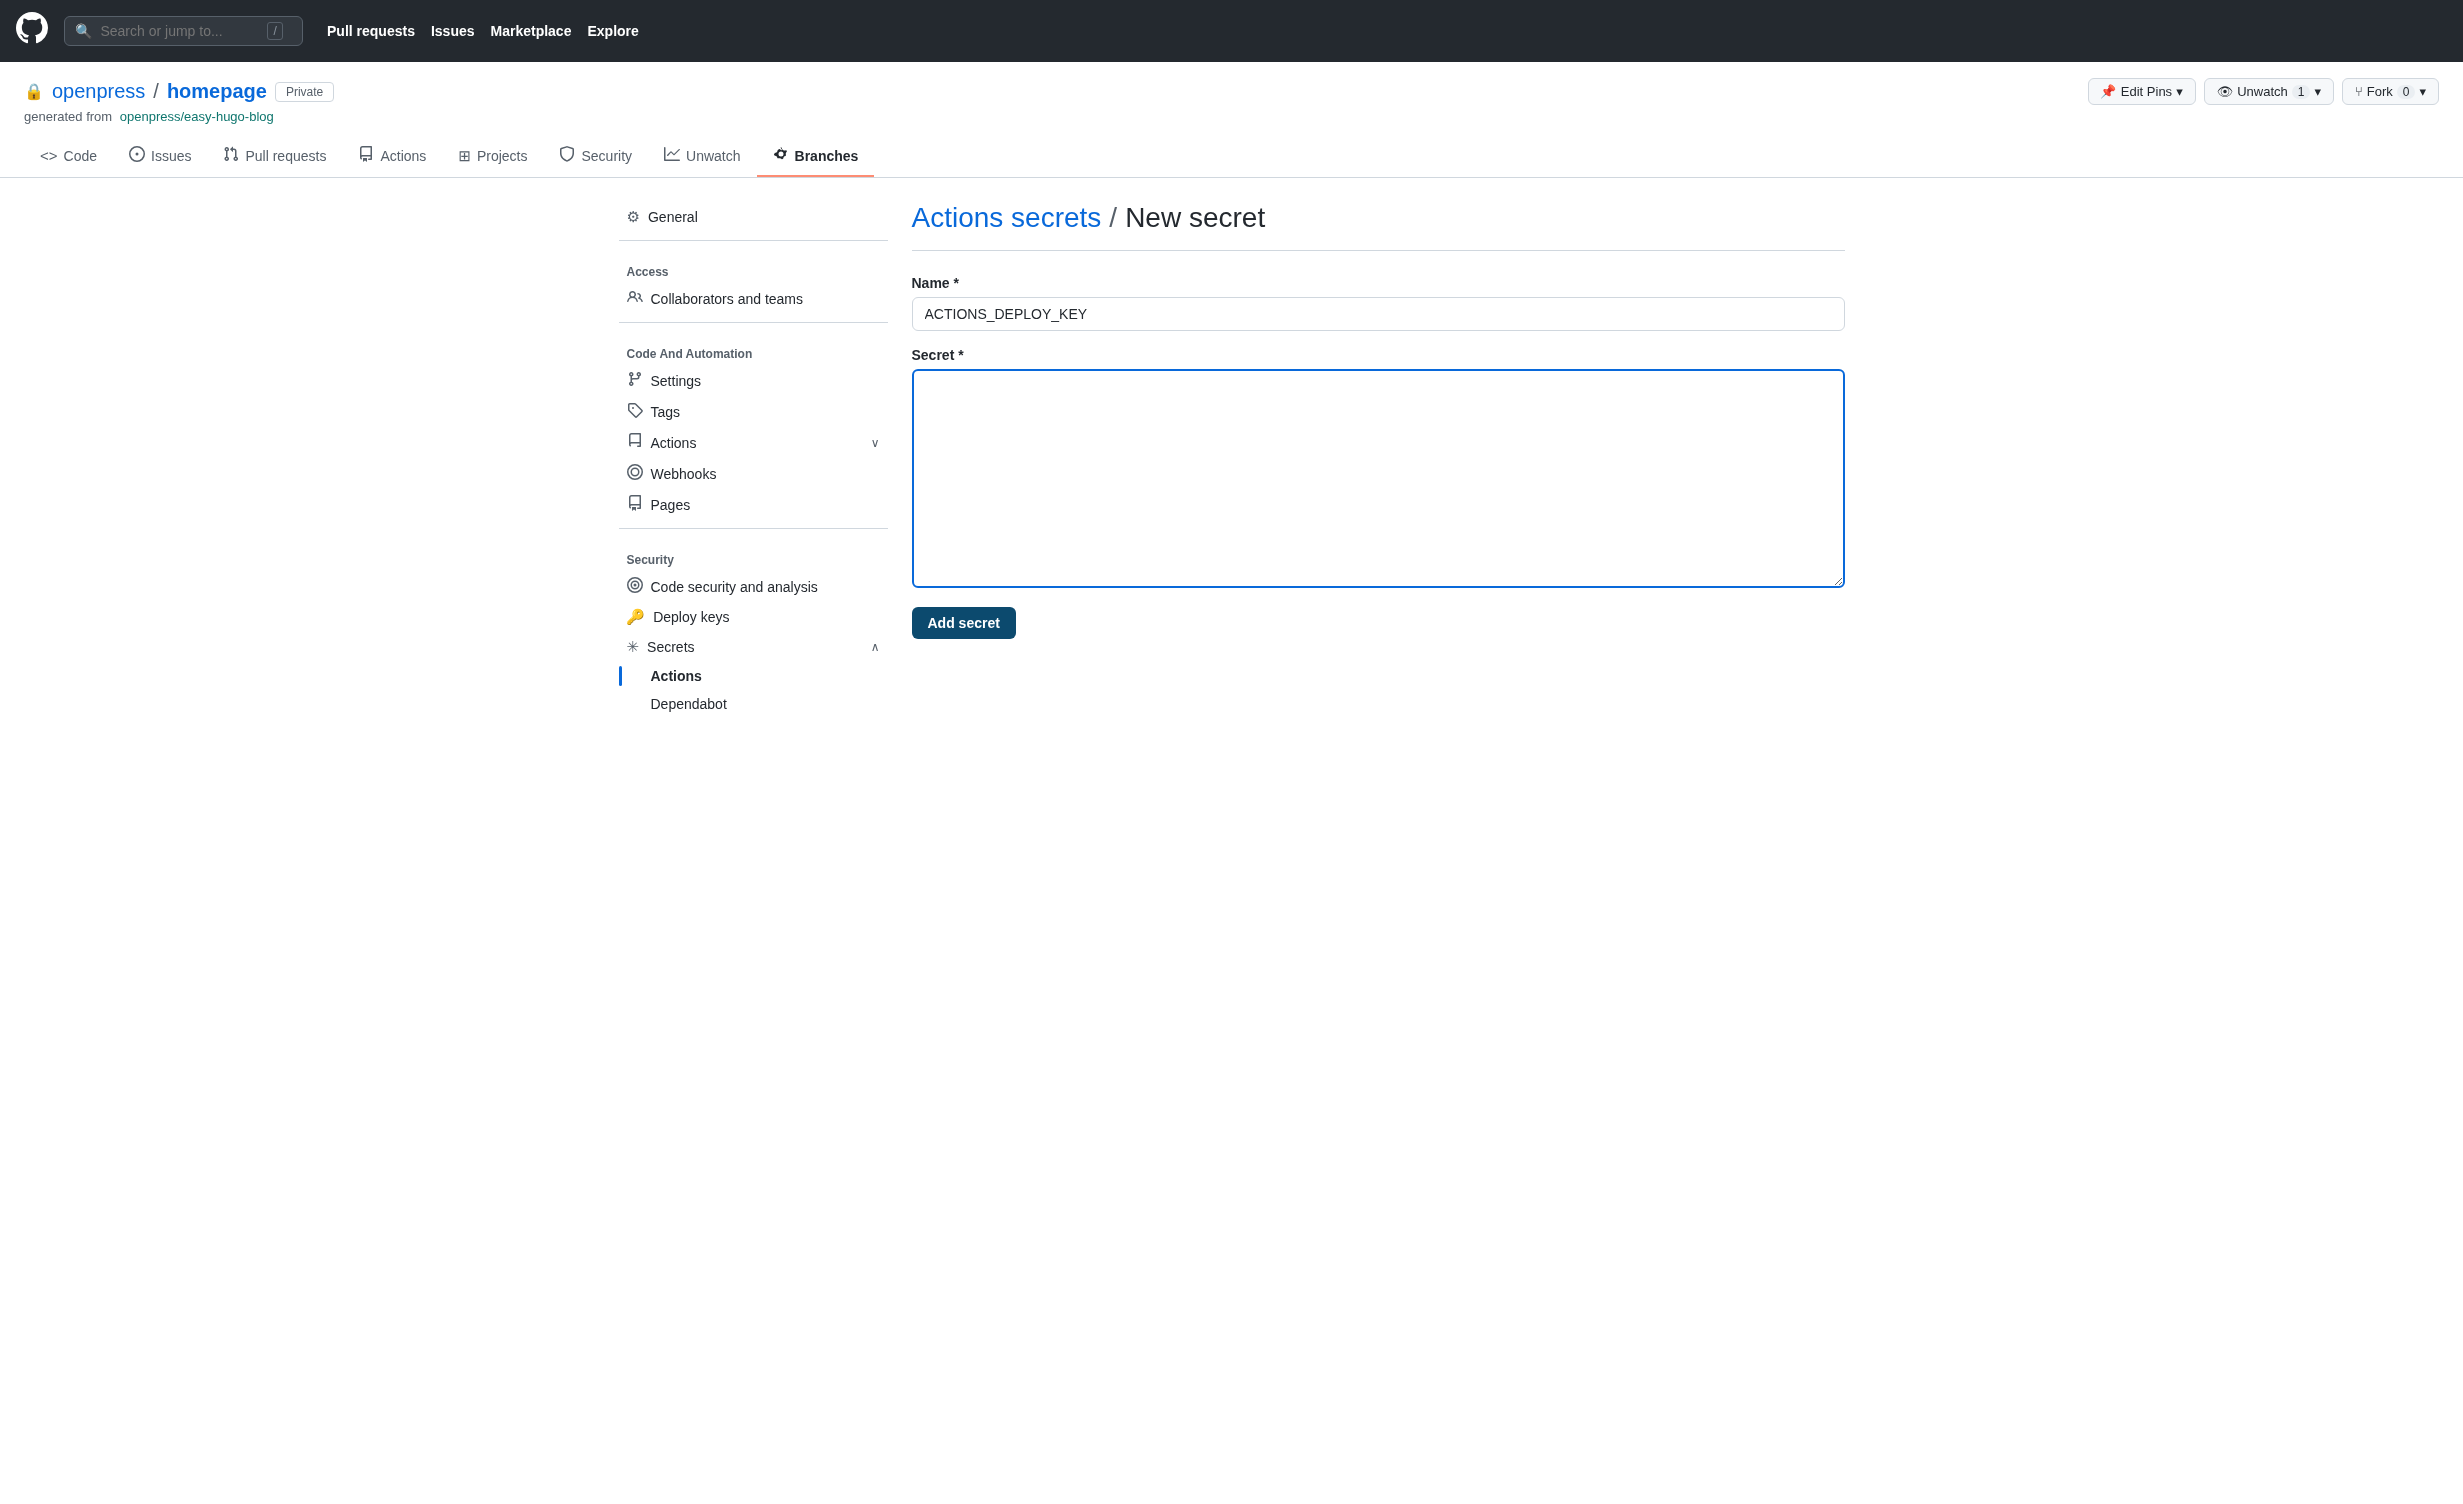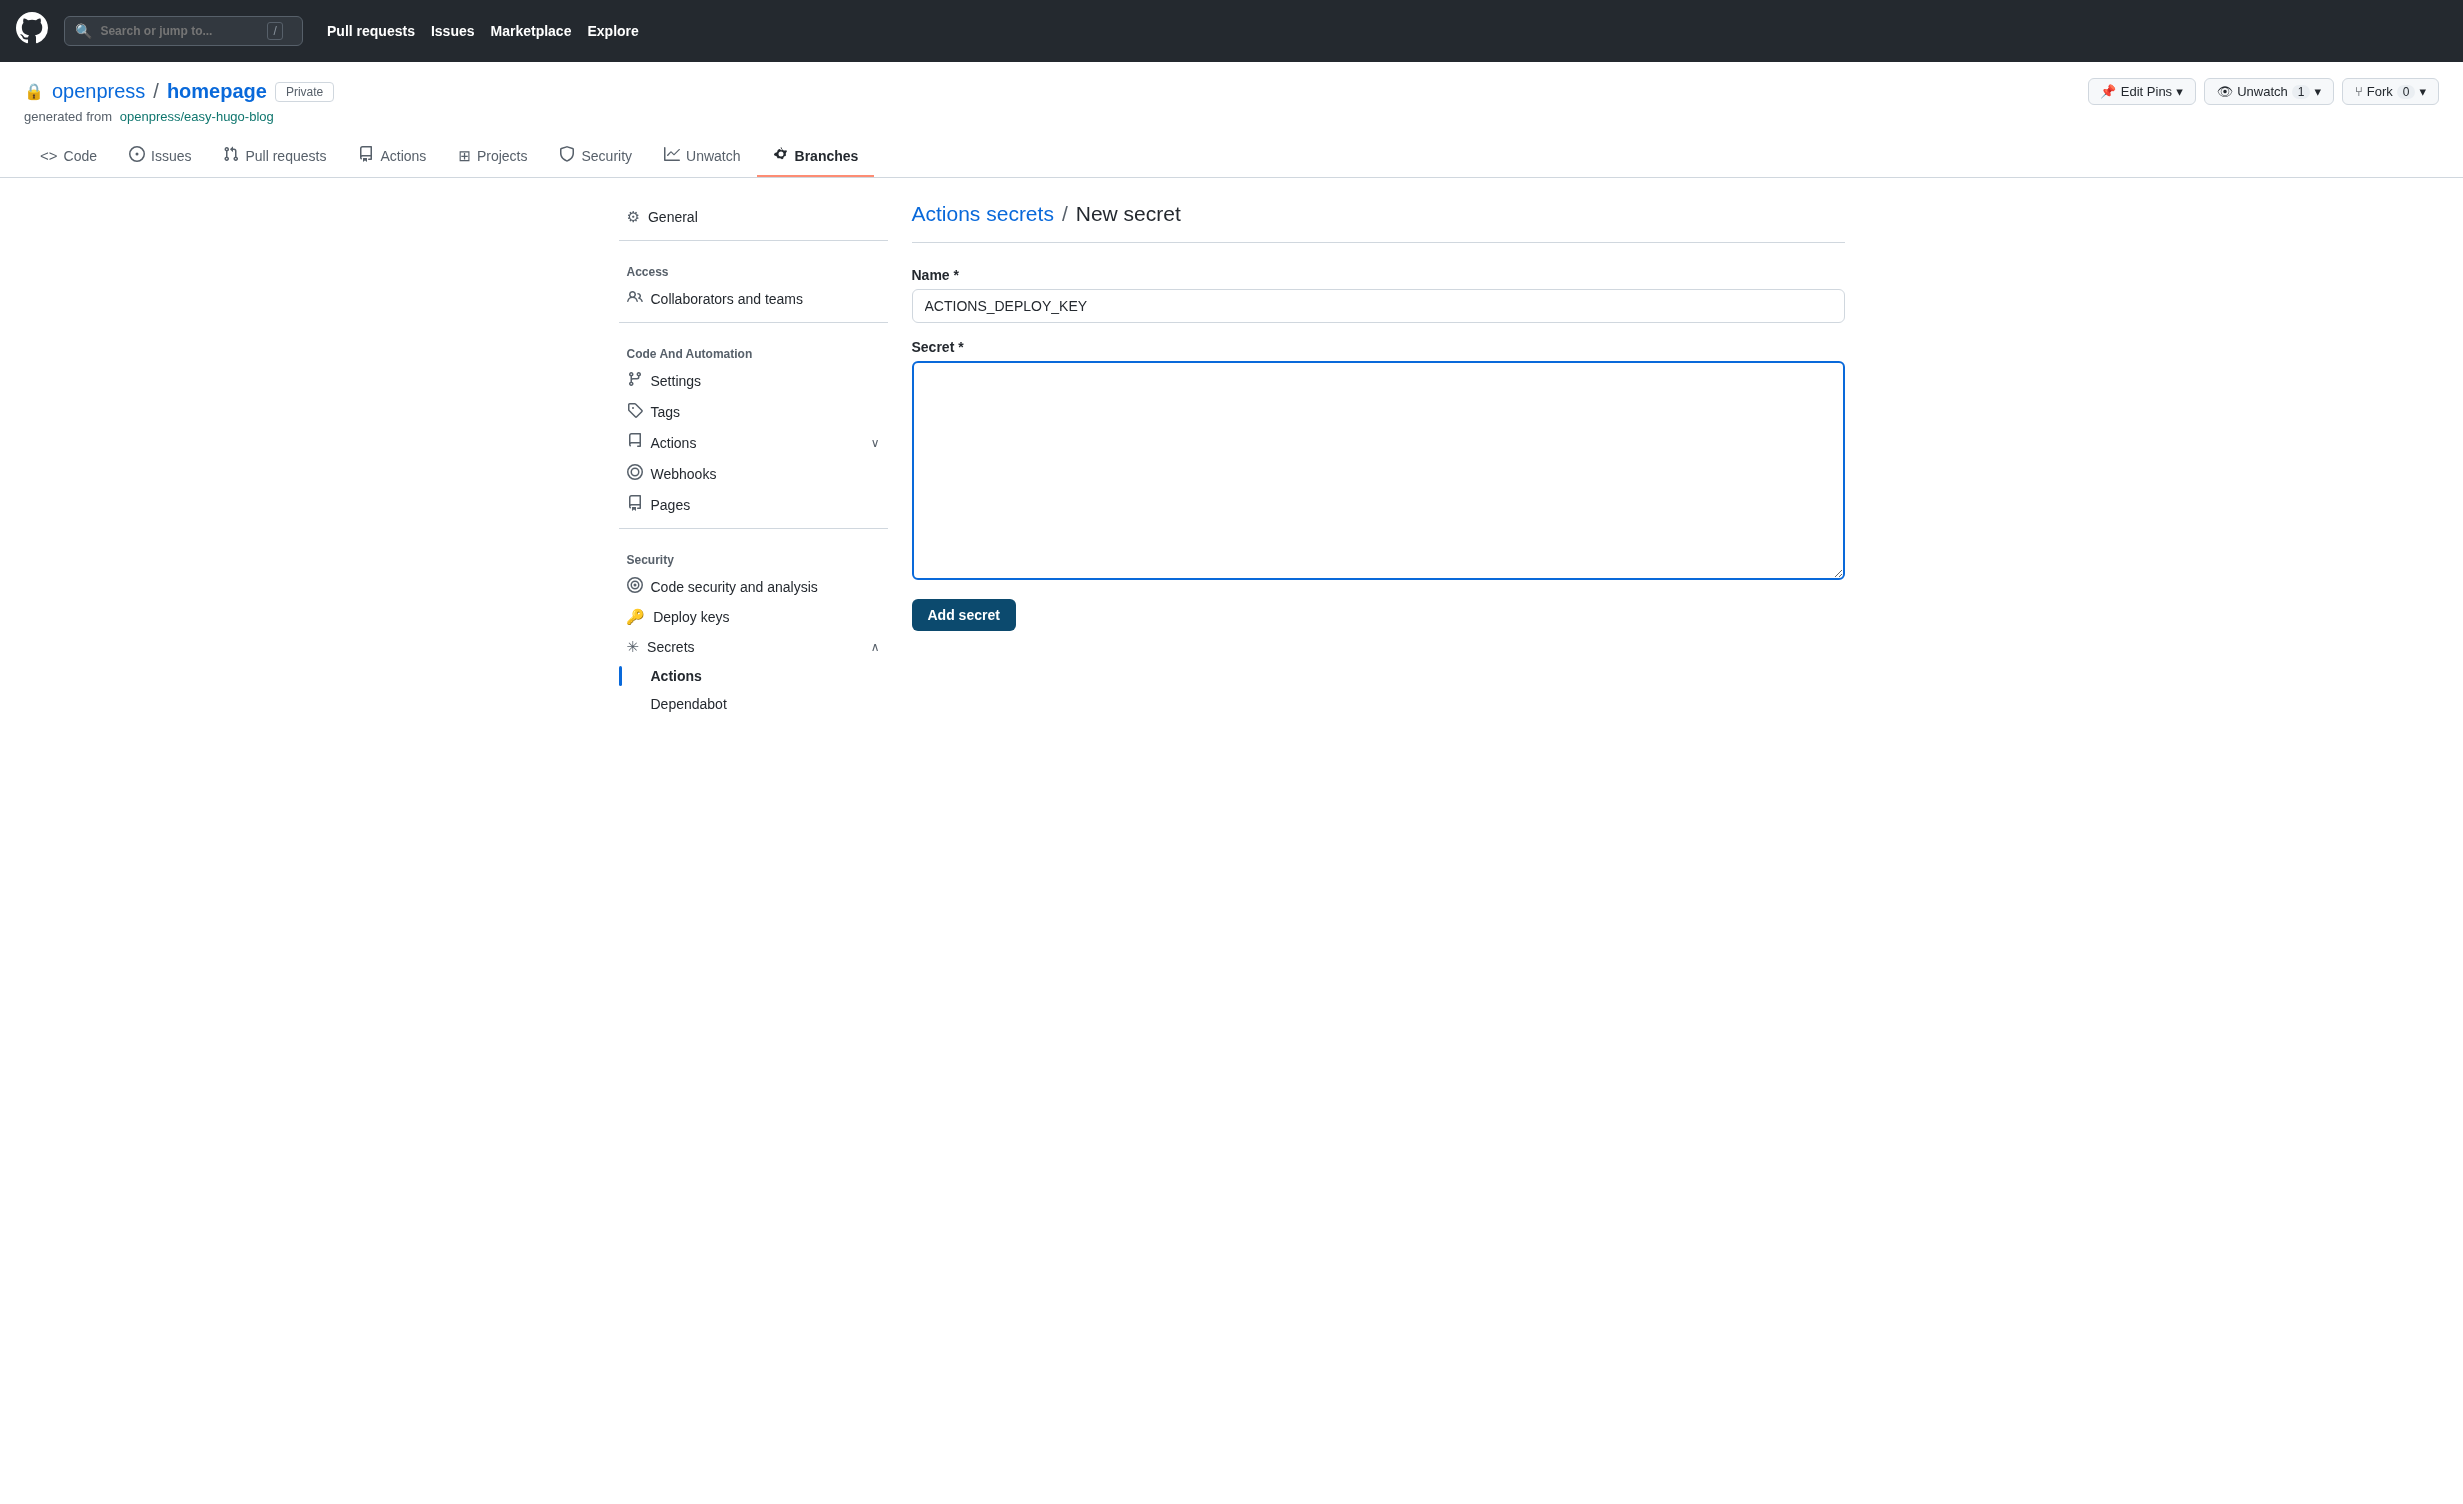--- a/index.html
+++ b/index.html
@@ -27,23 +27,22 @@
       border-radius: 6px;
       padding: 5px 10px;
       gap: 8px;
       width: 239px;
     }
     .topnav-search input {
       background: transparent;
       border: none;
       outline: none;
       color: #bef264;
-      font-size: 12px;
+      font-size: 14px;
       width: 159px;
-      font-weight: bold;
     }
     .topnav-search-slash {
       color: #8b949e;
       border: 1px solid #57606a;
       border-radius: 3px;
       padding: 1px 5px;
       font-size: 12px;
     }
     .topnav-links {
       display: flex;
@@ -192,21 +191,21 @@
 
     
     .main-content {
       flex: 1;
       min-width: 0;
     }
     .page-heading {
       display: flex;
       align-items: center;
       gap: 8px;
-      font-size: 21px;
+      font-size: 28px;
       font-weight: 400;
       margin-bottom: 24px;
       padding-bottom: 16px;
       border-bottom: 1px solid #d0d7de;
       text-align: center;
     }
     .page-heading-link { color: #0969da; text-decoration: none; }
     .page-heading-sep { color: #57606a; }
     .page-heading-current { color: #24292f; font-weight: 400; }
 

